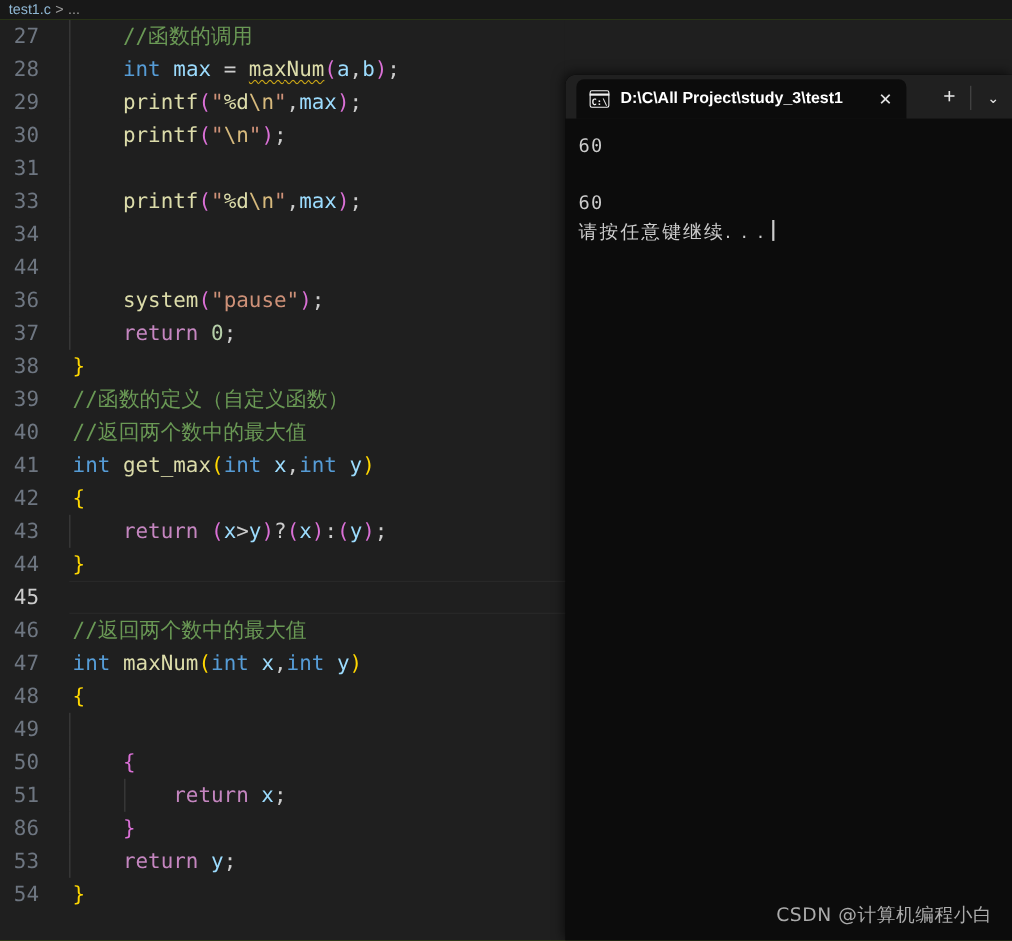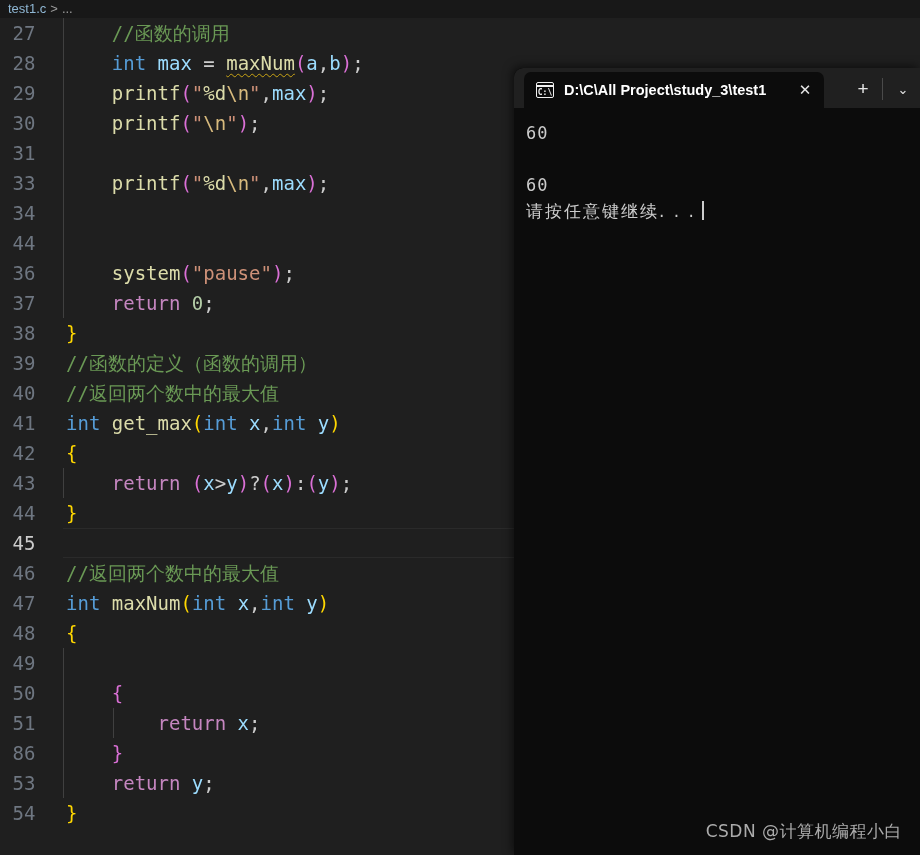--- a/index.html
+++ b/index.html
@@ -341,21 +341,21 @@
       <span class="code">    <span class="kw">return</span> <span class="num">0</span><span class="op">;</span></span>
     </div>
 
     <div class="row">
       <span class="ln">38</span>
       <span class="code"><span class="p1">}</span></span>
     </div>
 
     <div class="row">
       <span class="ln">39</span>
-      <span class="code"><span class="cmt">//函数的定义（函数的调用）</span></span>
+      <span class="code"><span class="cmt">//函数的定义（自定义函数）</span></span>
     </div>
 
     <div class="row">
       <span class="ln">40</span>
       <span class="code"><span class="cmt">//返回两个数中的最大值</span></span>
     </div>
 
     <div class="row">
       <span class="ln">41</span>
       <span class="code"><span class="k">int</span> <span class="fn">get_max</span><span class="p1">(</span><span class="k">int</span> <span class="var">x</span><span class="op">,</span><span class="k">int</span> <span class="var">y</span><span class="p1">)</span></span>

